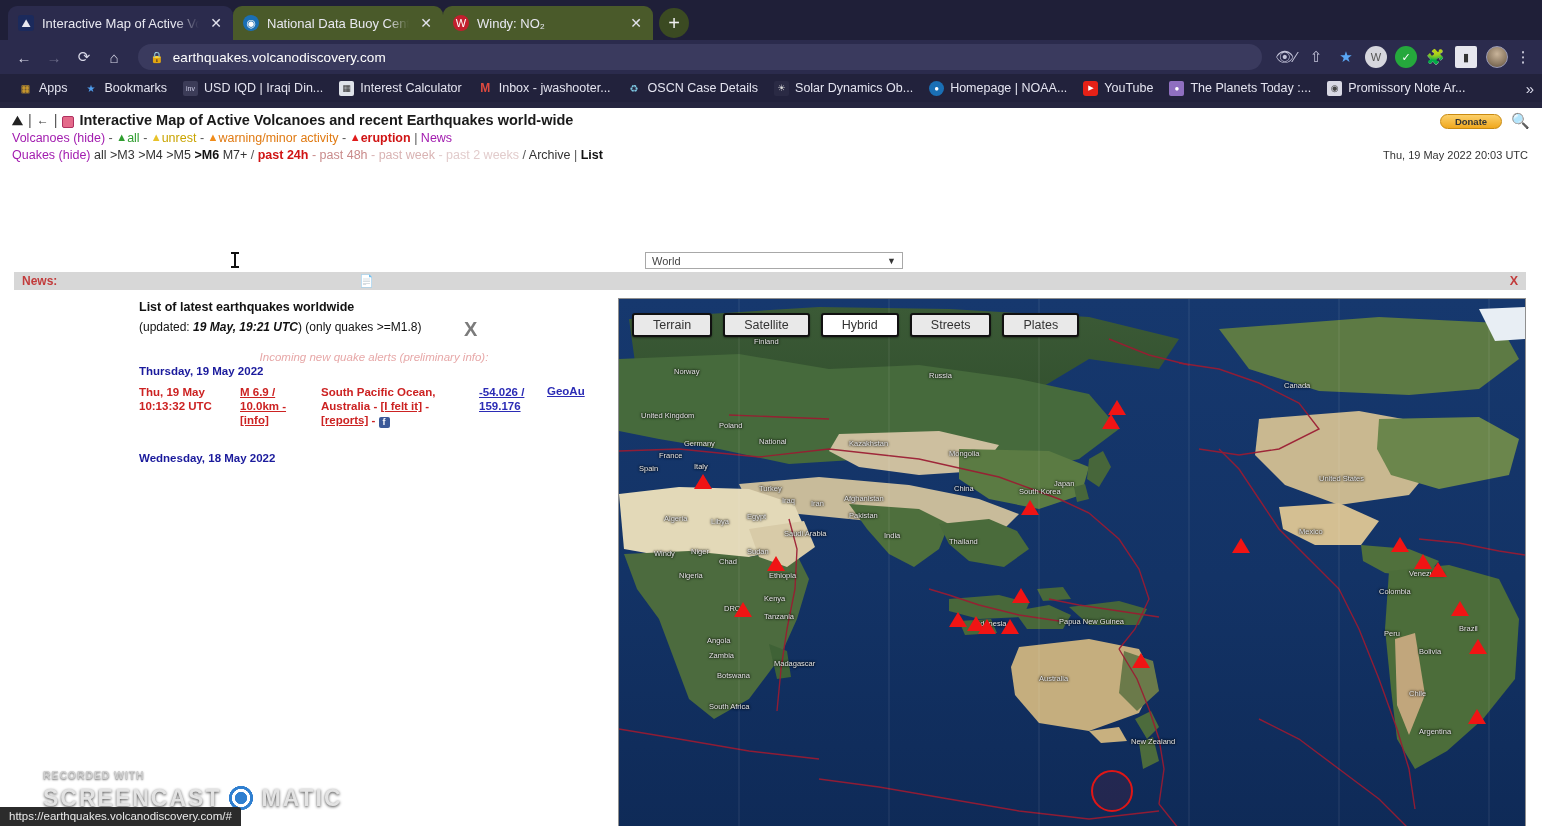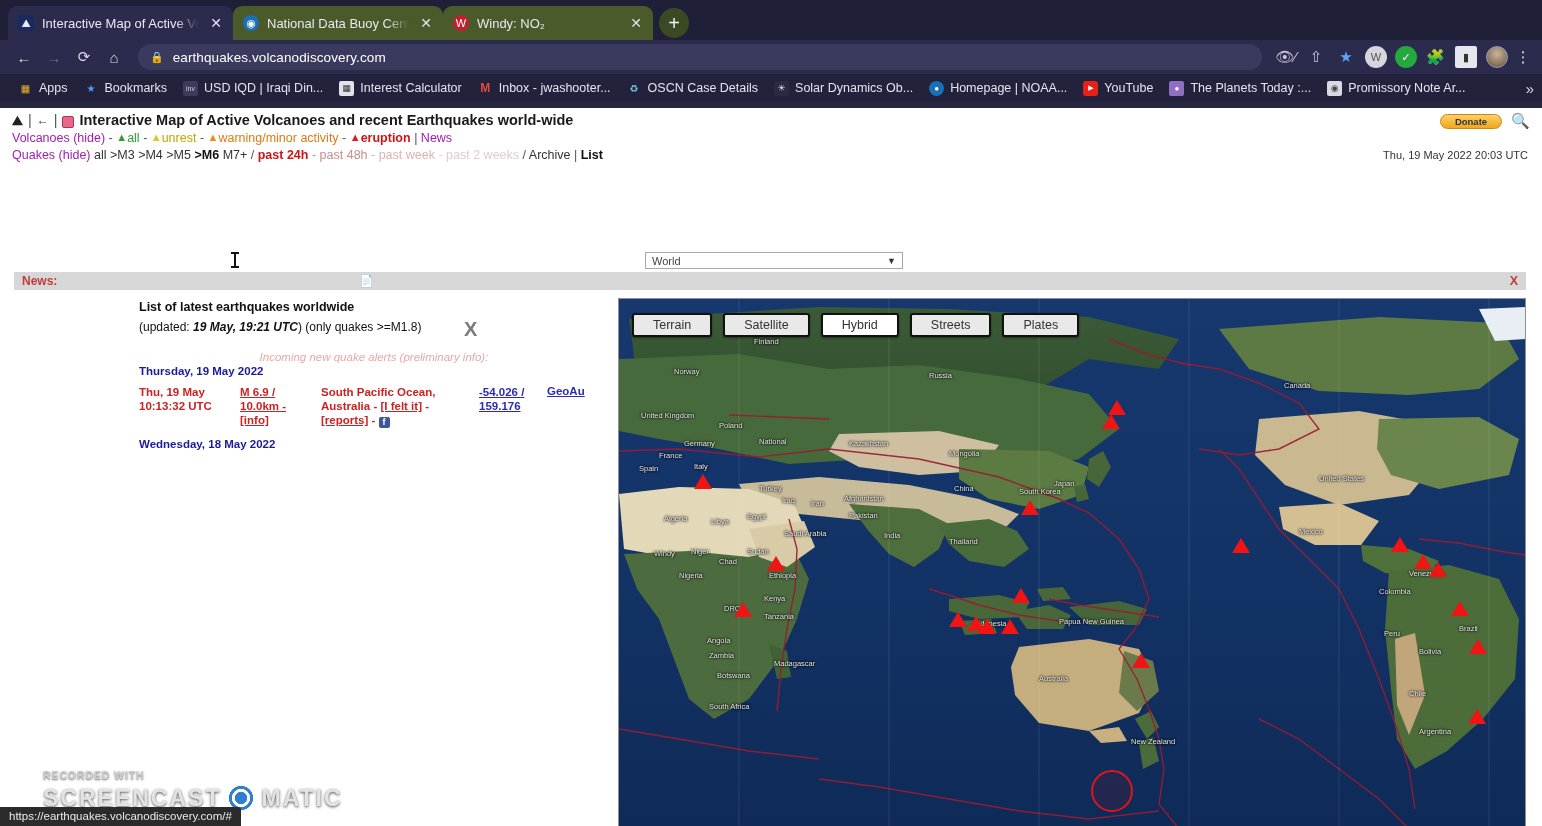--- a/index.html
+++ b/index.html
@@ -173,21 +173,21 @@
   .qc-mag  { width: 81px; color: #cc2222; line-height: 14px; text-decoration: underline; }
   .qc-loc  { width: 158px; color: #cc2222; line-height: 14px; }
   .qc-coord{ width: 60px; color: #2b2bb5; line-height: 14px; text-decoration: underline; }
   .qc-src  { width: 60px; color: #2b2bb5; text-decoration: underline; padding-left: 8px;}
   .qlink { color:#cc2222; text-decoration: underline; }
   .fb {
     display:inline-block; width: 11px; height: 11px; background:#3b5998;
     color:#fff; font-size:9px; font-weight:bold; text-align:center;
     line-height: 11px; border-radius:2px; vertical-align: -1px;
   }
-  .ql-day2 { font-size: 11.5px; font-weight: bold; color: #1a1a9c; margin-top: 10px; }
+  .ql-day2 { font-size: 11.5px; font-weight: bold; color: #1a1a9c; margin-top: 24px; }
 
   
   .mapwrap {
     position: absolute; left: 618px; top: 190px; width: 908px; height: 618px;
     overflow: hidden; border: 1px solid #8f8f8f;
     background: #0e2a57;
   }
   .map-svg { position:absolute; left:0; top:0; width: 906px; height: 616px; }
   .maptypes {
     position: absolute; left: 13px; top: 14px; display: flex; gap: 11px; z-index: 6;

